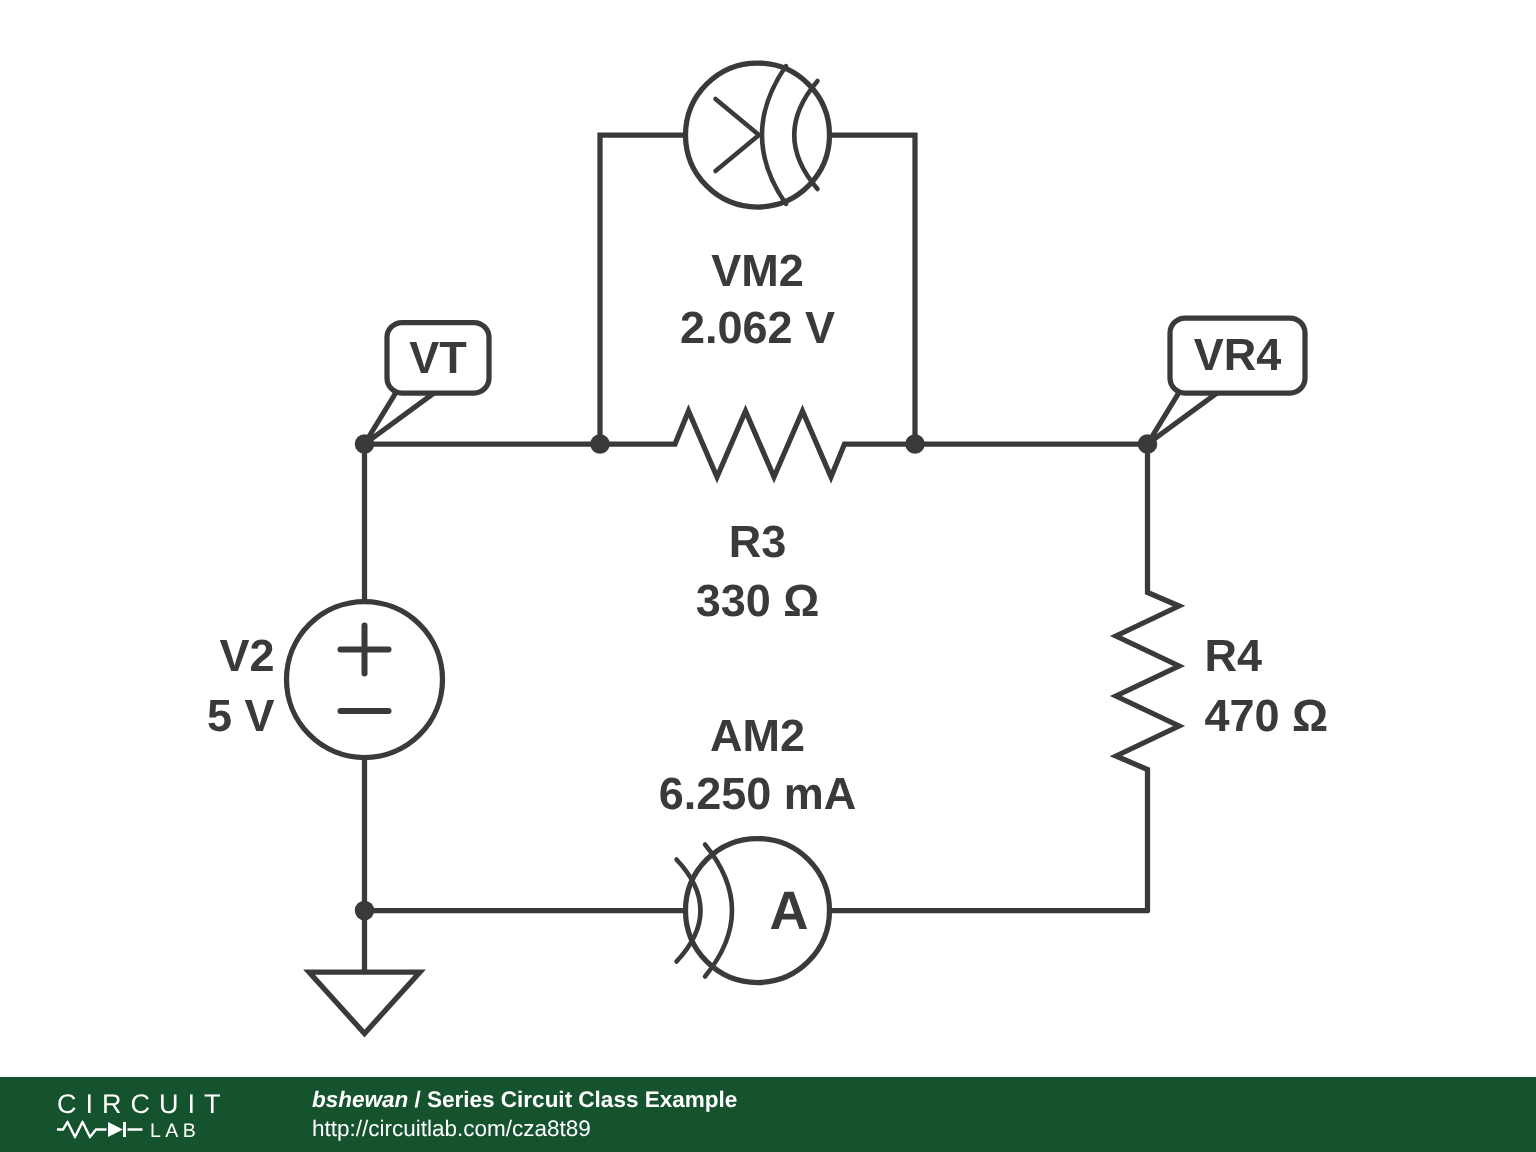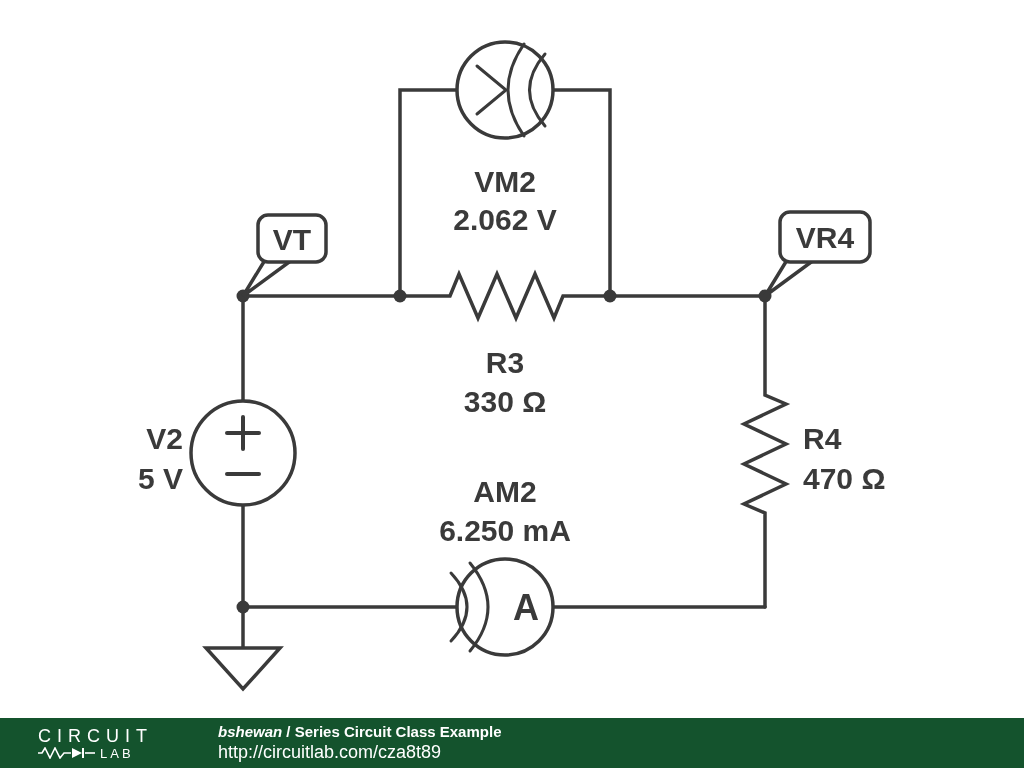--- a/index.html
+++ b/index.html
@@ -16,24 +16,24 @@
   .dot { fill:#3a3a3a; stroke:none; }
   .lbl { fill:#3a3a3a; font-family:"Liberation Sans", sans-serif; font-weight:bold; font-size:30px; }
   .meter-letter { fill:#3a3a3a; font-family:"Liberation Sans", sans-serif; font-weight:bold; font-size:36px; }
 
   
   .footer { position:absolute; left:0; bottom:0; width:1024px; height:50px; background:#14532d; color:#ffffff; display:flex; align-items:center; }
   .logo { margin-left:38px; width:170px; line-height:1; }
   .logo-top { font-size:18px; letter-spacing:6px; font-weight:400; color:#ffffff; }
   .logo-bottom { display:flex; align-items:center; gap:4px; margin-top:2px; }
   .logo-lab { font-size:13px; font-weight:normal; letter-spacing:3px; color:#ffffff; }
-  .footer-text { margin-left:10px; }
+  .footer-text { }
   .byline { font-size:15px; font-weight:bold; line-height:1.3; }
   .author { font-style:italic; }
-  .url { font-size:18px; line-height:1.3; }
+  .url { font-size:15px; line-height:1.3; }
 </style>
 </head>
 <body>
 
 <div class="page">
 
   <svg class="schematic-svg" width="1024" height="726" viewBox="0 0 1024 726">
 
     <polyline class="wire" points="243,296 450,296 459,274 478,318 497,274 516,318 535,274 554,318 563,296 765,296"></polyline>
 

